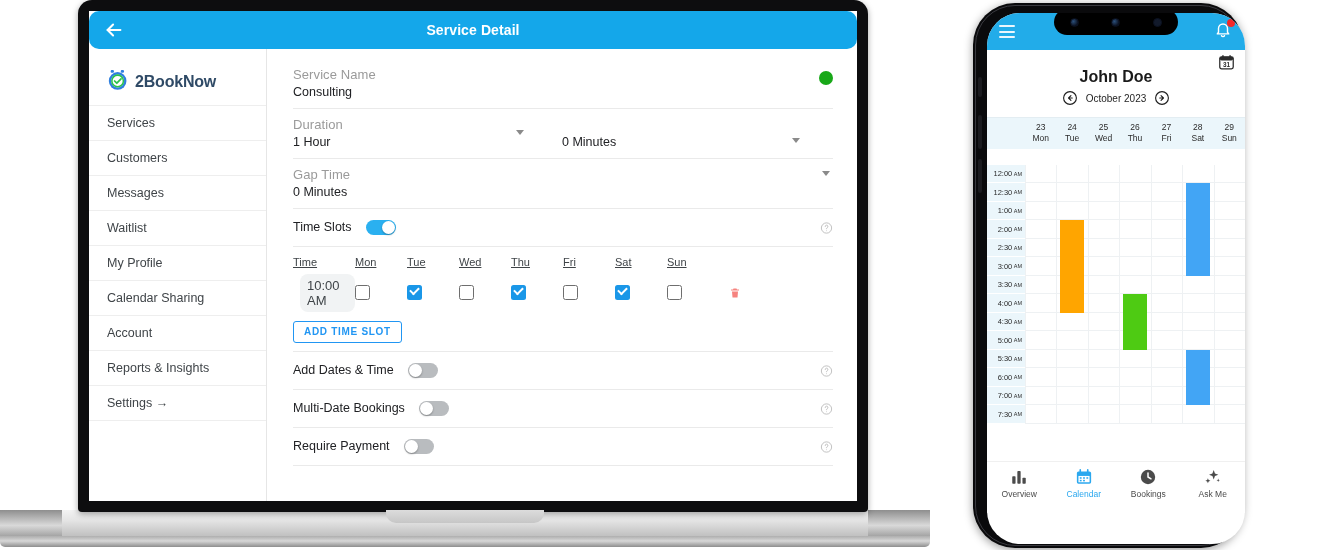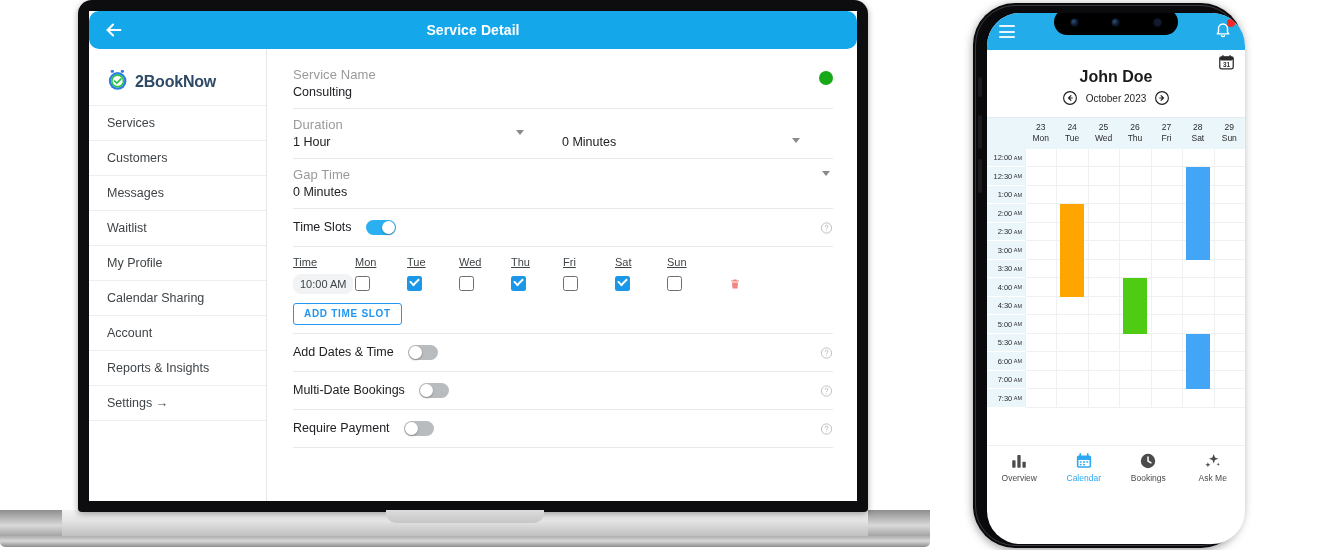--- a/index.html
+++ b/index.html
@@ -123,21 +123,21 @@
   }
   .sw.on .knob { right: 1px; }
   .sw.off .knob { left: 1px; }
 
   
   .slots { padding: 9px 30px 0 0; border-bottom: 1px solid #eaeaea; }
   .slot-grid { display: grid; grid-template-columns: 62px repeat(7, 52px) 1fr; align-items: center; }
   .slot-head { font-size: 11px; color: #3f4448; padding-bottom: 6px; text-decoration: underline; }
   .time-chip {
     display: inline-block; background: #f1f3f4; border-radius: 8px;
-    padding: 4px 7px; font-size: 11px; color: #3f4448;
+    padding: 4px 7px; font-size: 13px; color: #3f4448; margin-left: 7px;
   }
   .cb { width: 15px; height: 15px; border-radius: 2.5px; }
   .cb.off { border: 1.6px solid #6e6e6e; background: #fff; }
   .cb.on { background: #1a97e8; position: relative; }
   .cb.on:after {
     content:""; position:absolute; left:3.2px; top:1.8px;
     width: 7px; height: 4px; border-left: 2px solid #fff; border-bottom: 2px solid #fff;
     transform: rotate(-45deg);
   }
   .trash { width: 12px; height: 14px; color: #f6837f; justify-self: start; margin-left: 10px;}
@@ -193,21 +193,21 @@
   }
   .rnd-btn { width: 16px; height: 16px; color: #1f1f1f; cursor: pointer; }
 
   .cal-head {
     display: grid; grid-template-columns: 38px repeat(7, 1fr);
     background: #ebf6fb; border-top: 1px solid #e3edf2; margin-top: 11px;
   }
   .cal-head .hcell { text-align: center; padding: 4px 0 4px; font-size: 8.5px; color: #2b2b2b; line-height: 1.35; }
   .cal-head .hcell b { display:block; font-weight: 400; }
 
-  .cal-grid { position: relative; height: 296px; }
+  .cal-grid { position: relative; height: 296px; margin-top: 16px; }
   .cal-rows { position: absolute; inset: 0; display: grid; grid-template-rows: repeat(16, 1fr); }
   .crow { display: grid; grid-template-columns: 38px repeat(7, 1fr); }
   .crow .tcell {
     background: #ebf6fb; font-size: 7.5px; color: #2b2b2b; text-align: right;
     padding-right: 3px; display:flex; align-items:center; justify-content:flex-end;
     border-bottom: 1px solid #fff;
   }
   .crow .tcell .mer { font-size: 5.5px; margin-left: 1.5px; }
   .crow .ccell { border-bottom: 1px solid #eef1f3; border-left: 1px solid #eef1f3; }
   .events { position: absolute; inset: 0; pointer-events: none; }

